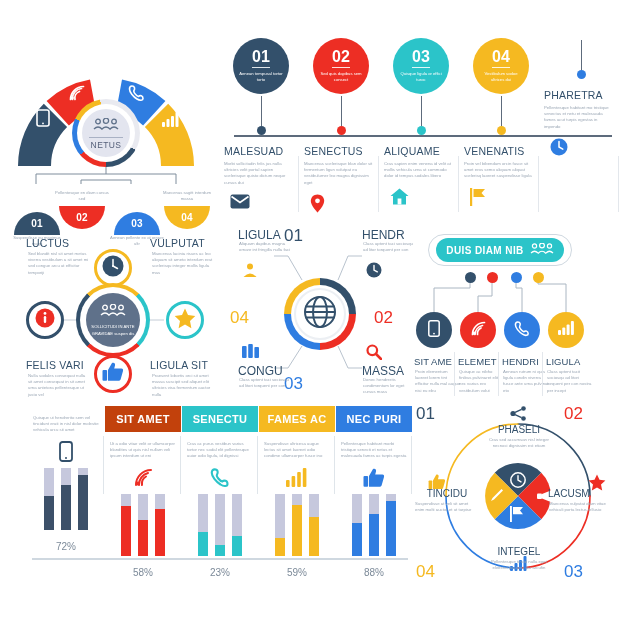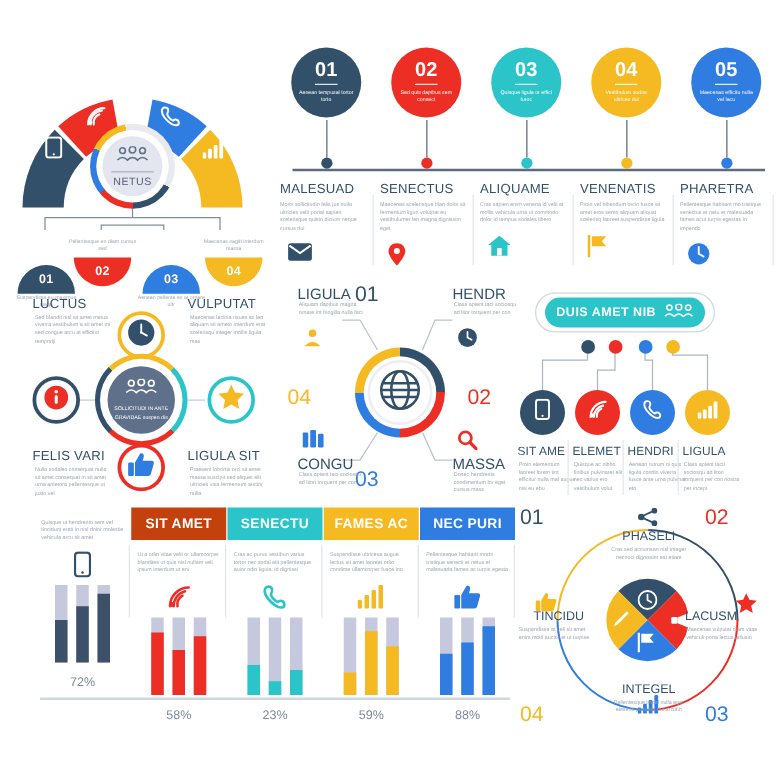--- a/index.html
+++ b/index.html
@@ -303,26 +303,20 @@
       <div class="tl-desc ftext">Proin vel bibendum orcin fusce sit amet eros semo aliquam aliquat scelerisq laoreet suspendisse ligula</div>
       <div class="tl-icon">
         <svg width="18" height="18" viewBox="0 0 18 18">
             <rect x="0" y="0" width="2.2" height="18" fill="#f5b921"></rect>
             <path d="M3.5 1 L15 1 L11.5 5 L15 9 L3.5 9 Z" fill="#f5b921"></path>
           </svg>
       </div>
     </div>
 
     <div class="tl-col" style="left:320px">
-      <div class="tl-pin">
-          <div class="tl-bub" style="background:#2f7de1">
-        <span class="num">05</span>
-        <span class="sub">Maecenas efficitu nulla vel lacu</span>
-      </div>
-        </div>
       <div class="tl-stem"></div>
       <div class="tl-dot" style="background:#2f7de1"></div>
       <div class="tl-title">PHARETRA</div>
       <div class="tl-desc ftext">Pellentesque habitant mo tristique senectus et netu et malesuada fames acut turpis egestas in impendo</div>
       <div class="tl-icon">
         <svg width="18" height="18" viewBox="0 0 18 18">
             <circle cx="9" cy="9" r="8.5" fill="#2f7de1"></circle>
             <path d="M9 3.5 L9 9 L12.8 11.2" fill="none" stroke="#fff" stroke-width="1.5" stroke-linecap="round"></path>
           </svg>
       </div>
@@ -481,21 +475,21 @@
             <rect x="6.2" y="0" width="4.6" height="14" rx="1"></rect>
             <rect x="12.4" y="3" width="4.6" height="11" rx="1"></rect>
           </g>
         </svg>
     </div>
   </div>
 
   <div id="org-block">
     <div class="org-bracket"></div>
     <div class="org-banner">
-      <span>DUIS AMET NIB</span>
+      <span>DUIS DIAM NIB</span>
       <span>
         <svg width="24" height="12" viewBox="0 0 24 12">
             <g fill="none" stroke="#fff" stroke-width="1.2">
               <circle cx="4.5" cy="3" r="2.1"></circle>
               <circle cx="12" cy="2.5" r="2.4"></circle>
               <circle cx="19.5" cy="3" r="2.1"></circle>
               <path d="M1 10 q3.5-3.5 7 0"></path>
               <path d="M8 10.5 q4-4.5 8 0"></path>
               <path d="M16 10 q3.5-3.5 7 0"></path>
             </g>

